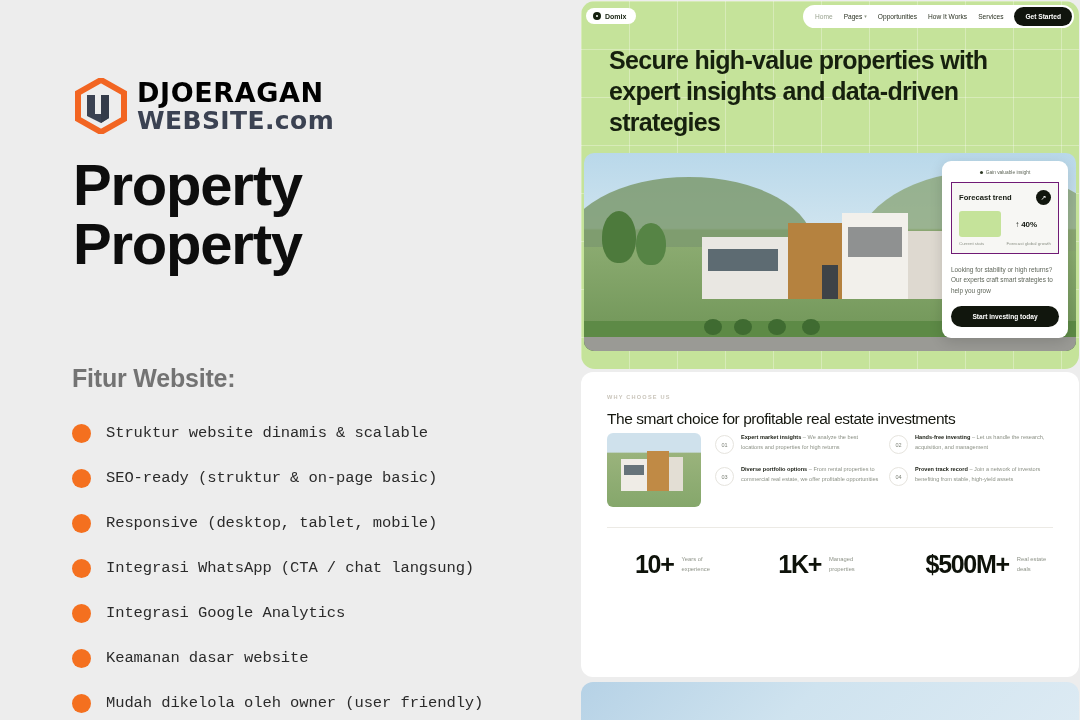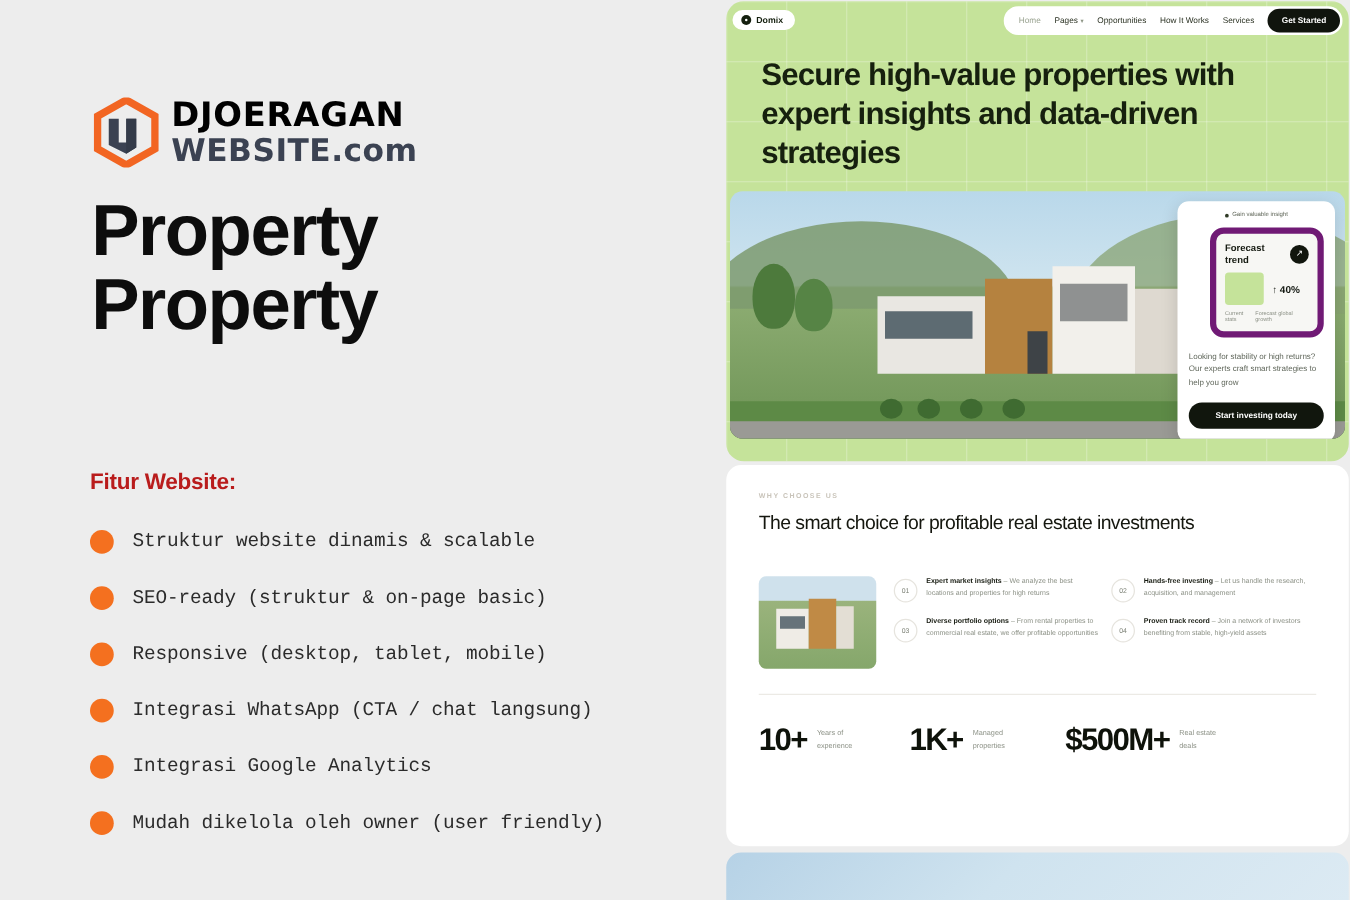--- a/index.html
+++ b/index.html
@@ -49,24 +49,24 @@
     left: 73px; top: 155px;
     font-size: 58px;
     font-weight: 700;
     line-height: 1.02;
     letter-spacing: -1.2px;
     color: #0d0d0d;
   }
 
   .features-heading {
     position: absolute;
-    left: 72px; top: 375px;
-    font-size: 18px;
-    font-weight: 700;
-    color: #b91c1c;
+    left: 72px; top: 364px;
+    font-size: 25px;
+    font-weight: 700;
+    color: #737373;
     letter-spacing: -0.2px;
   }
 
   .features-list {
     position: absolute;
     left: 72px; top: 418px;
     width: 470px;
     list-style: none;
   }
   .feature-item {
@@ -259,24 +259,23 @@
     gap: 3px;
     font-size: 4.8px;
     color: #5d6456;
     margin-bottom: 7px;
   }
   .fc-toplabel .dot {
     width: 3px; height: 3px; border-radius: 50%; background: #2f3a26;
   }
   .fc-inner {
     background: #f7f7f4;
-    border: 5px solid #701a75;
-    border-radius: 11px;
+    border: 1px solid #701a75;
+    border-radius: 0;
     padding: 7px;
-    margin-left: 17px;
   }
   .fc-head {
     display: flex; align-items: center; justify-content: space-between;
     margin-bottom: 6px;
   }
   .fc-head-title {
     font-size: 7.6px;
     font-weight: 700;
     color: #161b12;
   }
@@ -341,21 +340,21 @@
     letter-spacing: 1.2px;
     color: #c9c4ba;
     margin-bottom: 9px;
   }
   .sec-title {
     font-size: 15.5px;
     line-height: 1.3;
     font-weight: 500;
     letter-spacing: -0.45px;
     color: #15170f;
-    margin-bottom: 32px;
+    margin-bottom: 4px;
   }
   .sec-body {
     display: flex;
     gap: 14px;
     align-items: flex-start;
   }
   .sec-photo {
     width: 94px; height: 74px;
     border-radius: 6px;
     overflow: hidden;
@@ -395,21 +394,21 @@
   .divider {
     height: 1px;
     background: #eceae5;
     margin: 20px 0 0;
   }
   .stats {
     display: flex;
     gap: 30px;
     padding-top: 22px;
   }
-  .stat { display: flex; align-items: center; gap: 8px; }
+  .stat { display: flex; align-items: center; gap: 8px; margin-left: 28px; }
   .stat-num {
     font-size: 25px;
     font-weight: 700;
     letter-spacing: -1.3px;
     color: #0e120a;
   }
   .stat-lbl {
     font-size: 5.8px;
     line-height: 1.6;
     color: #8e9388;
@@ -466,20 +465,24 @@
       <li class="feature-item">
         <span class="feature-bullet"></span>
         <span class="feature-text">Integrasi WhatsApp (CTA / chat langsung)</span>
       </li>
       <li class="feature-item">
         <span class="feature-bullet"></span>
         <span class="feature-text">Integrasi Google Analytics</span>
       </li>
       <li class="feature-item">
         <span class="feature-bullet"></span>
+        <span class="feature-text">Keamanan dasar website</span>
+      </li>
+      <li class="feature-item">
+        <span class="feature-bullet"></span>
         <span class="feature-text">Mudah dikelola oleh owner (user friendly)</span>
       </li>
     </ul>
 </div>
 
 <div class="mock">
 
   <div class="hero">
     <div class="hero-grid"></div>
 

